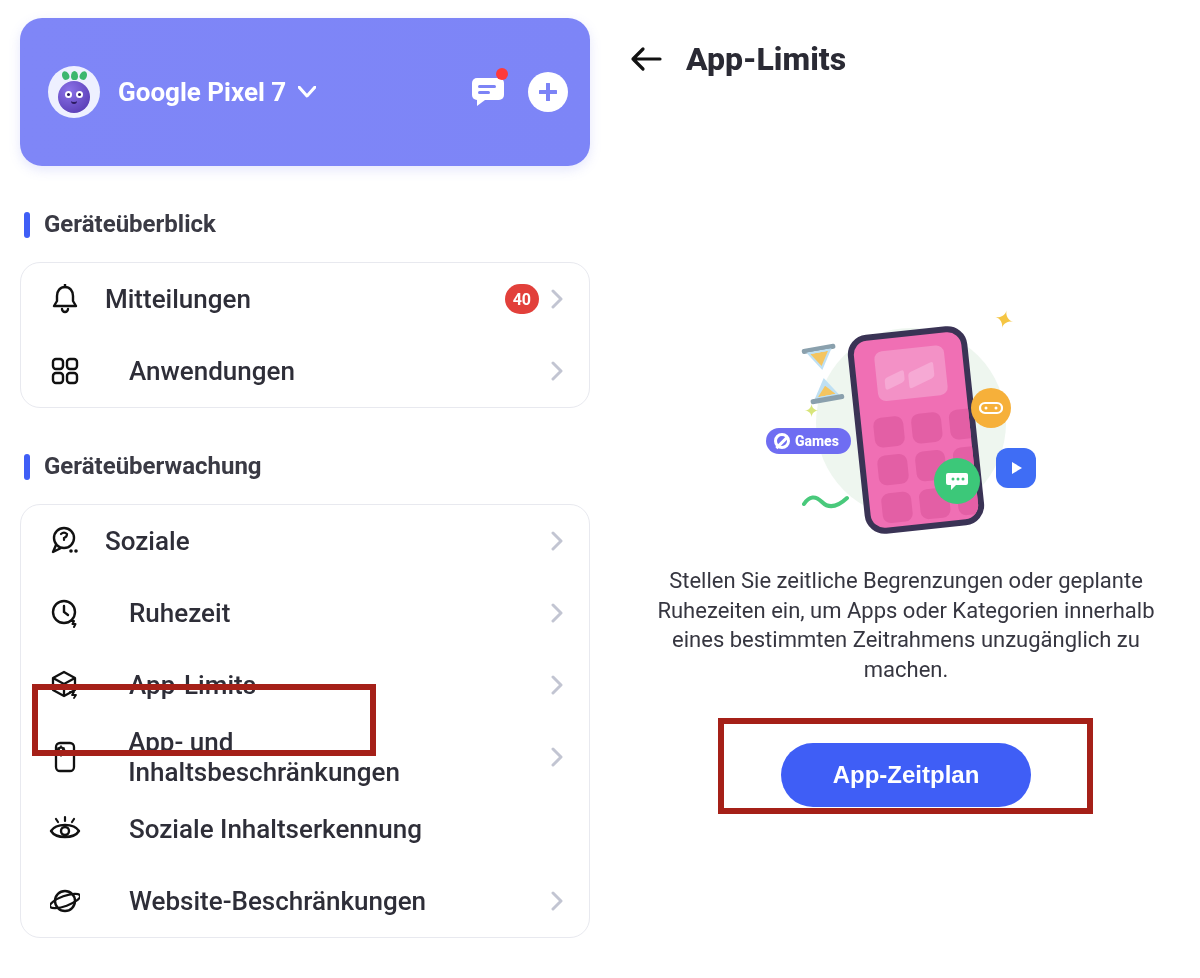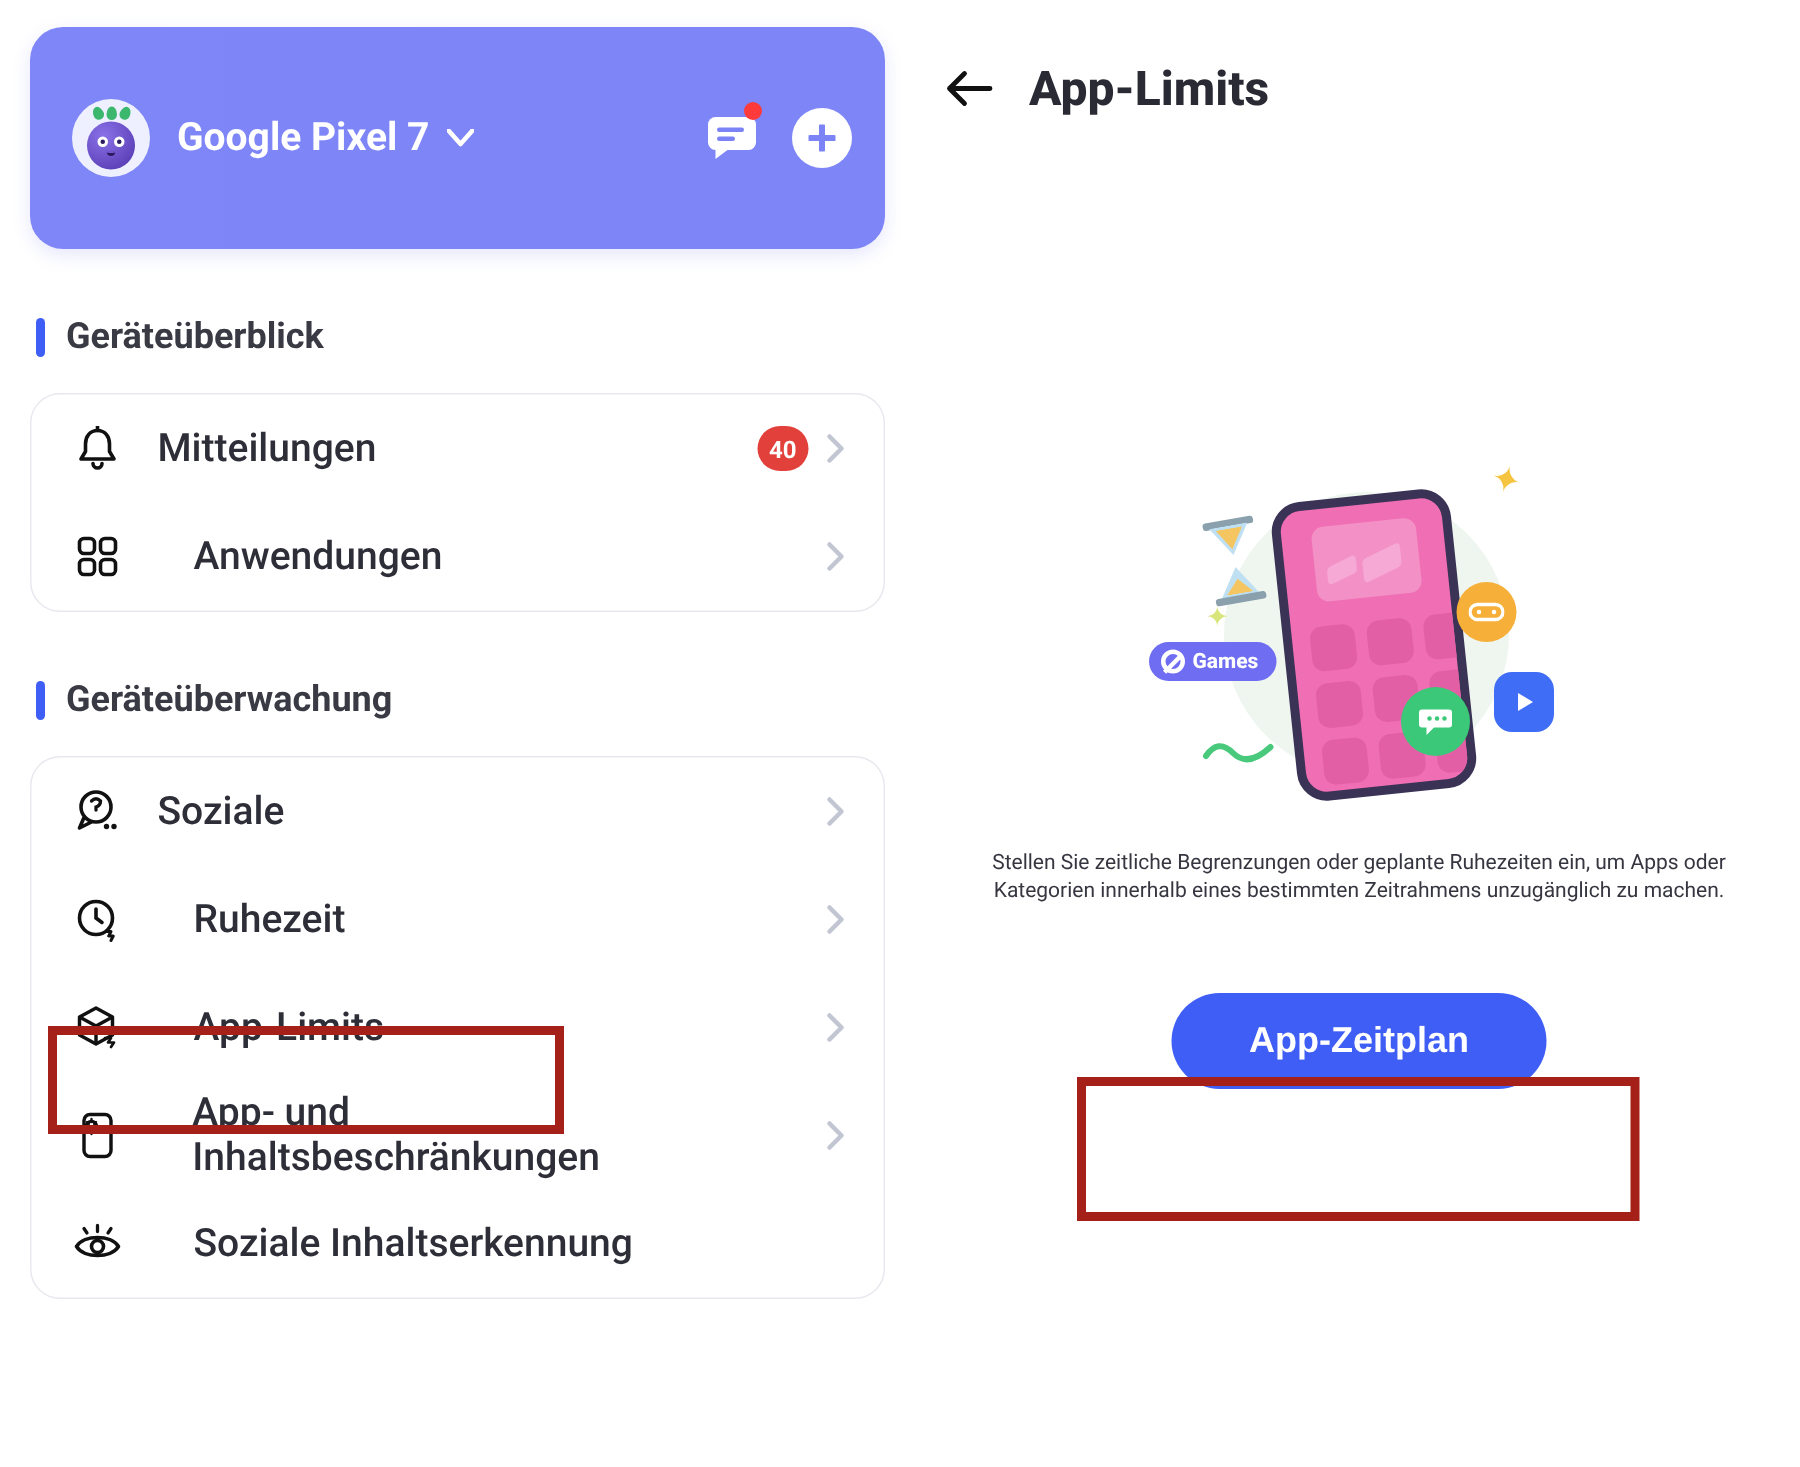--- a/index.html
+++ b/index.html
@@ -175,21 +175,21 @@
   .bubble.green{width:46px;height:46px;background:#3cc879;left:168px;top:150px;}
   .bubble.blue{width:40px;height:40px;border-radius:12px;background:#3f6df5;left:230px;top:140px;}
   .star{position:absolute;color:#f5c542;font-size:24px;}
   .star.s1{left:228px;top:-2px;transform:rotate(15deg);} 
   .star.s2{left:38px;top:92px;color:#d8e57a;font-size:18px;}
   .squiggle{position:absolute;left:36px;top:182px;width:50px;height:20px;}
   .desc {
     margin-top: 28px;
     max-width: 520px;
     text-align: center;
-    font-size: 14px;
+    font-size: 22px;
     line-height: 1.35;
     color: #363640;
   }
   .primary-btn {
     margin-top: 58px;
     background: #3f5ef6;
     color: #fff;
     font-size: 24px;
     font-weight: 700;
     border: none;
@@ -368,20 +368,35 @@
           </svg>
       </span>
       <span class="rlabel">Soziale Inhaltserkennung</span>
       <span class="spacer"></span>
       <span class="chev">
           <svg width="12" height="20" viewBox="0 0 12 20">
             <path使用 d="M2 2 L10 10 L2 18" stroke="#c2c5d2" stroke-width="3" fill="none" stroke-linecap="round" stroke-linejoin="round"></path使用>
           </svg>
         </span>
     </div>
+    <div class="row">
+      <span class="ricon">
+        <svg width="30" height="30" viewBox="0 0 30 30">
+            <circle cx="15" cy="15" r="10" fill="none" stroke="#111" stroke-width="2.4"></circle>
+            <ellipse cx="15" cy="15" rx="16" ry="5" fill="none" stroke="#111" stroke-width="2.2" transform="rotate(-20 15 15)"></ellipse>
+          </svg>
+      </span>
+      <span class="rlabel">Website-Beschränkungen</span>
+      <span class="spacer"></span>
+      <span class="chev">
+          <svg width="12" height="20" viewBox="0 0 12 20">
+            <path d="M2 2 L10 10 L2 18" stroke="#c2c5d2" stroke-width="3" fill="none" stroke-linecap="round" stroke-linejoin="round"></path>
+          </svg>
+        </span>
+    </div>
   </div>
 
 </div>
 
 <div class="main">
   <div class="main-header">
     <span class="back-arrow">
       <svg width="32" height="26" viewBox="0 0 32 26">
           <path d="M30 13 H3 M13 3 L3 13 L13 23" stroke="#111" stroke-width="3.2" fill="none" stroke-linecap="round" stroke-linejoin="round"></path>
         </svg>

